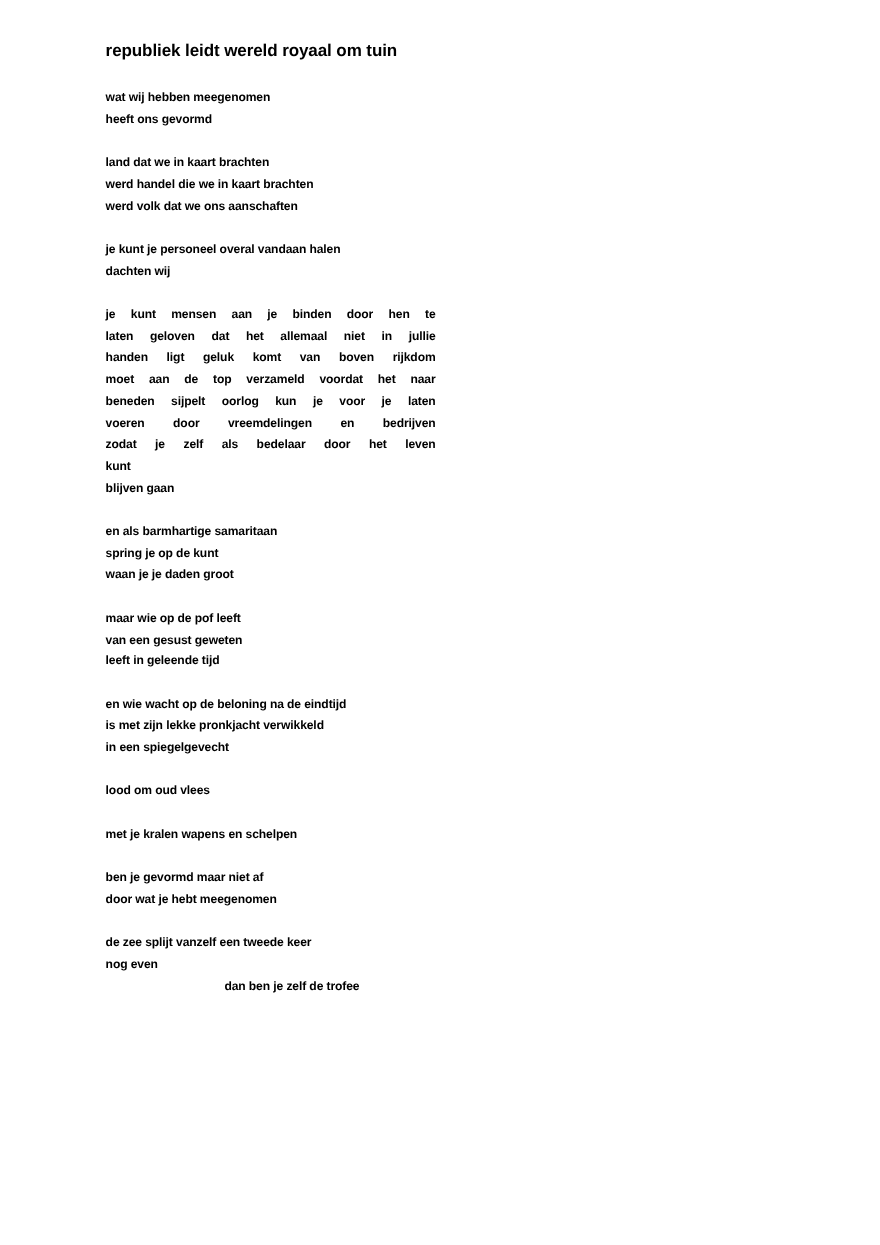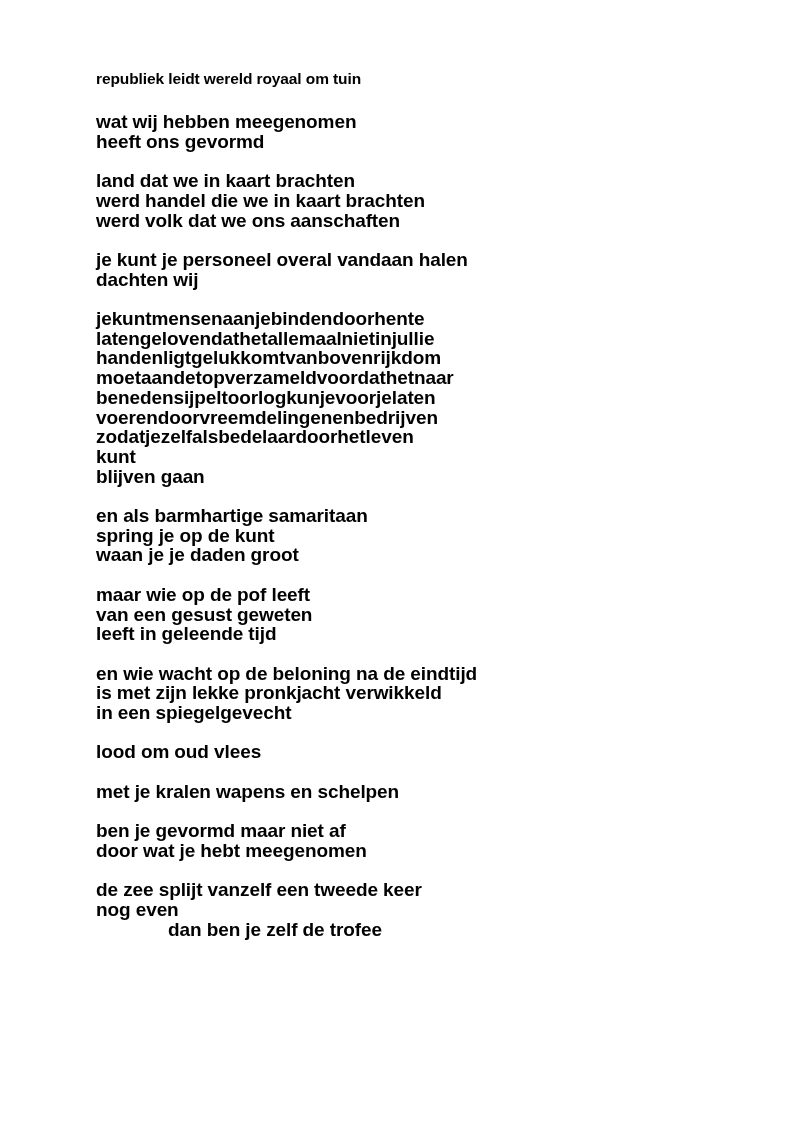--- a/index.html
+++ b/index.html
@@ -9,47 +9,47 @@
   }
   .page {
     position: relative;
     width: 732px;
     height: 1132px;
     box-sizing: border-box;
     background: #ffffff;
     color: #000000;
     font-family: "Liberation Sans", sans-serif;
     font-weight: 700;
-    padding: 68px 96px 0 96px;
+    padding: 36px 96px 0 96px;
     overflow: hidden;
   }
   .title {
     font-size: 15.5px;
     line-height: 21px;
     margin: 0 0 23px 0;
     white-space: pre;
     letter-spacing: -0.1px;
   }
   .stanza {
     margin: 0 0 19.7px 0;
   }
   .line {
-    font-size: 19px;
+    font-size: 11px;
     line-height: 19.7px;
     white-space: pre;
     letter-spacing: -0.1px;
   }
   .line.justify {
     display: flex;
     justify-content: space-between;
     width: 300px;
     white-space: normal;
   }
   .line.indent {
-    margin-left: 72px;
+    margin-left: 108px;
   }
 </style>
 </head>
 <body>
 
 <div class="page">
   <h1 class="title">republiek leidt wereld royaal om tuin</h1>
   <div>
       <div class="stanza">
         <div class="line">wat wij hebben meegenomen</div>

